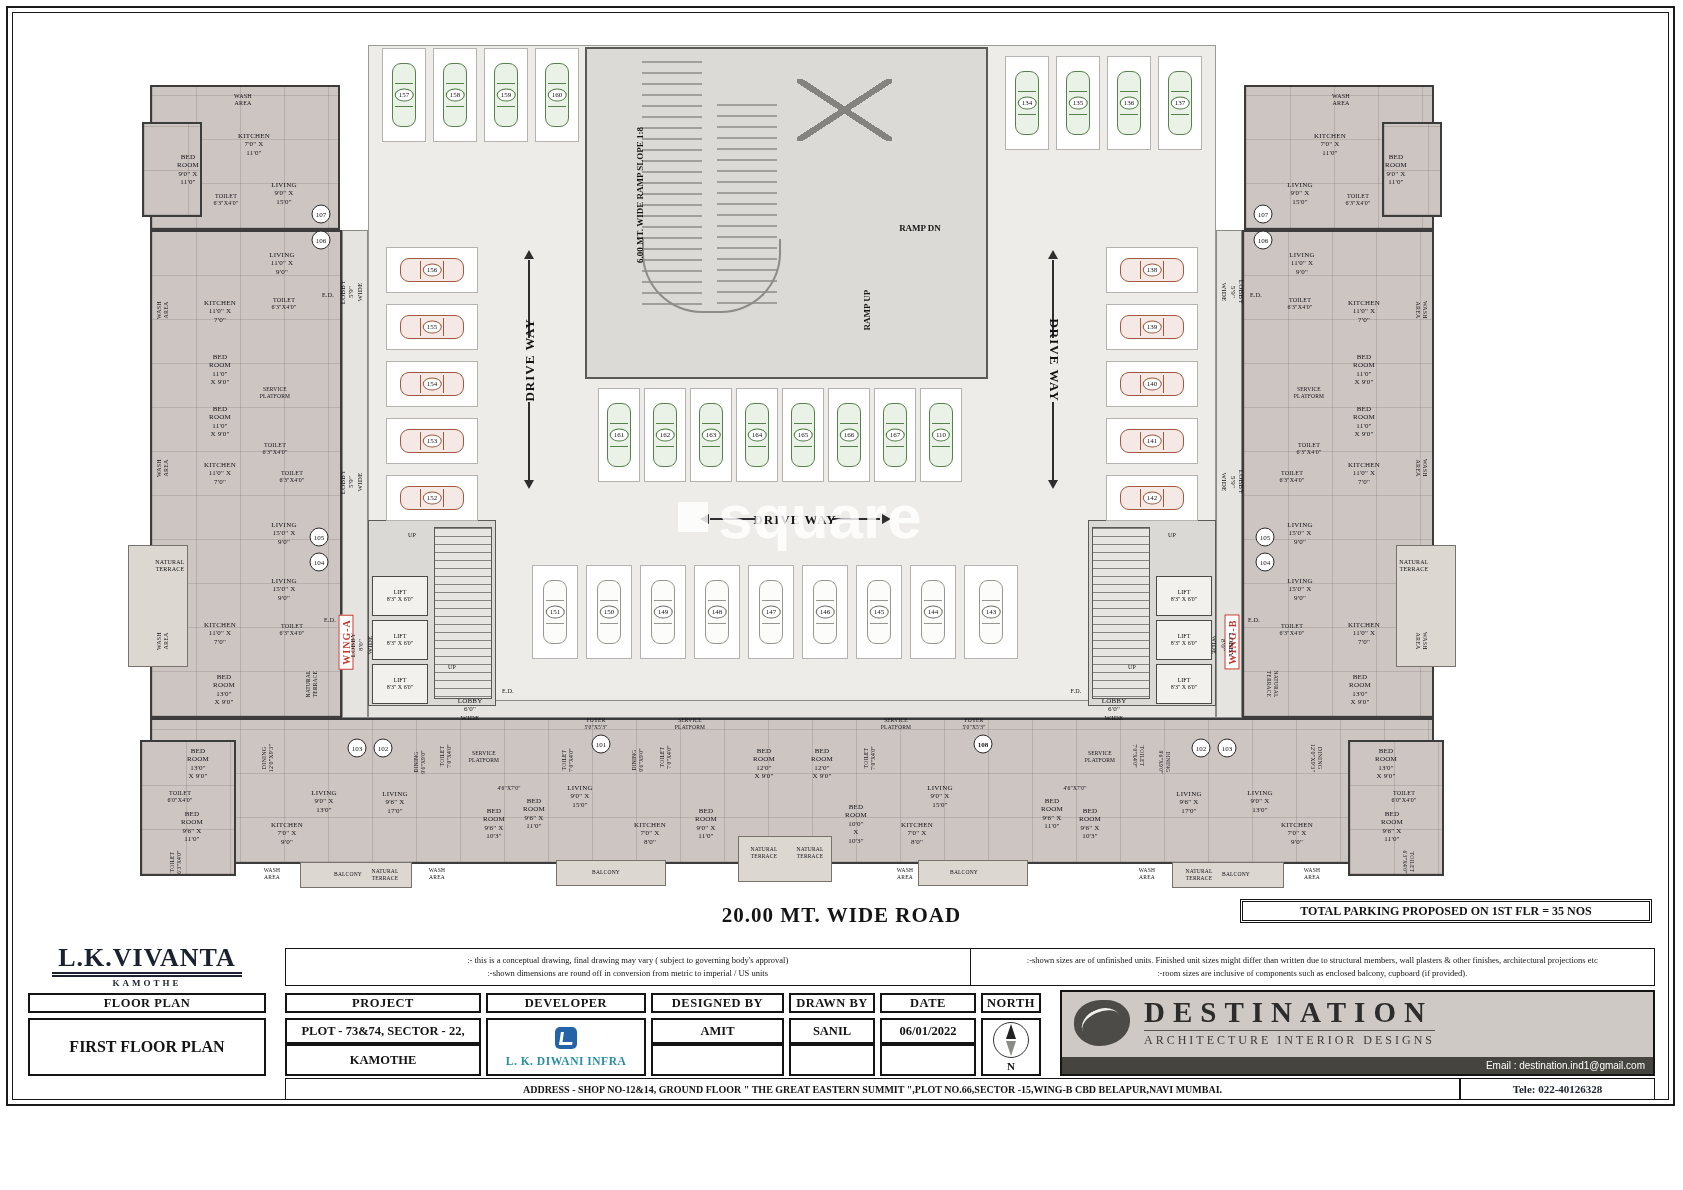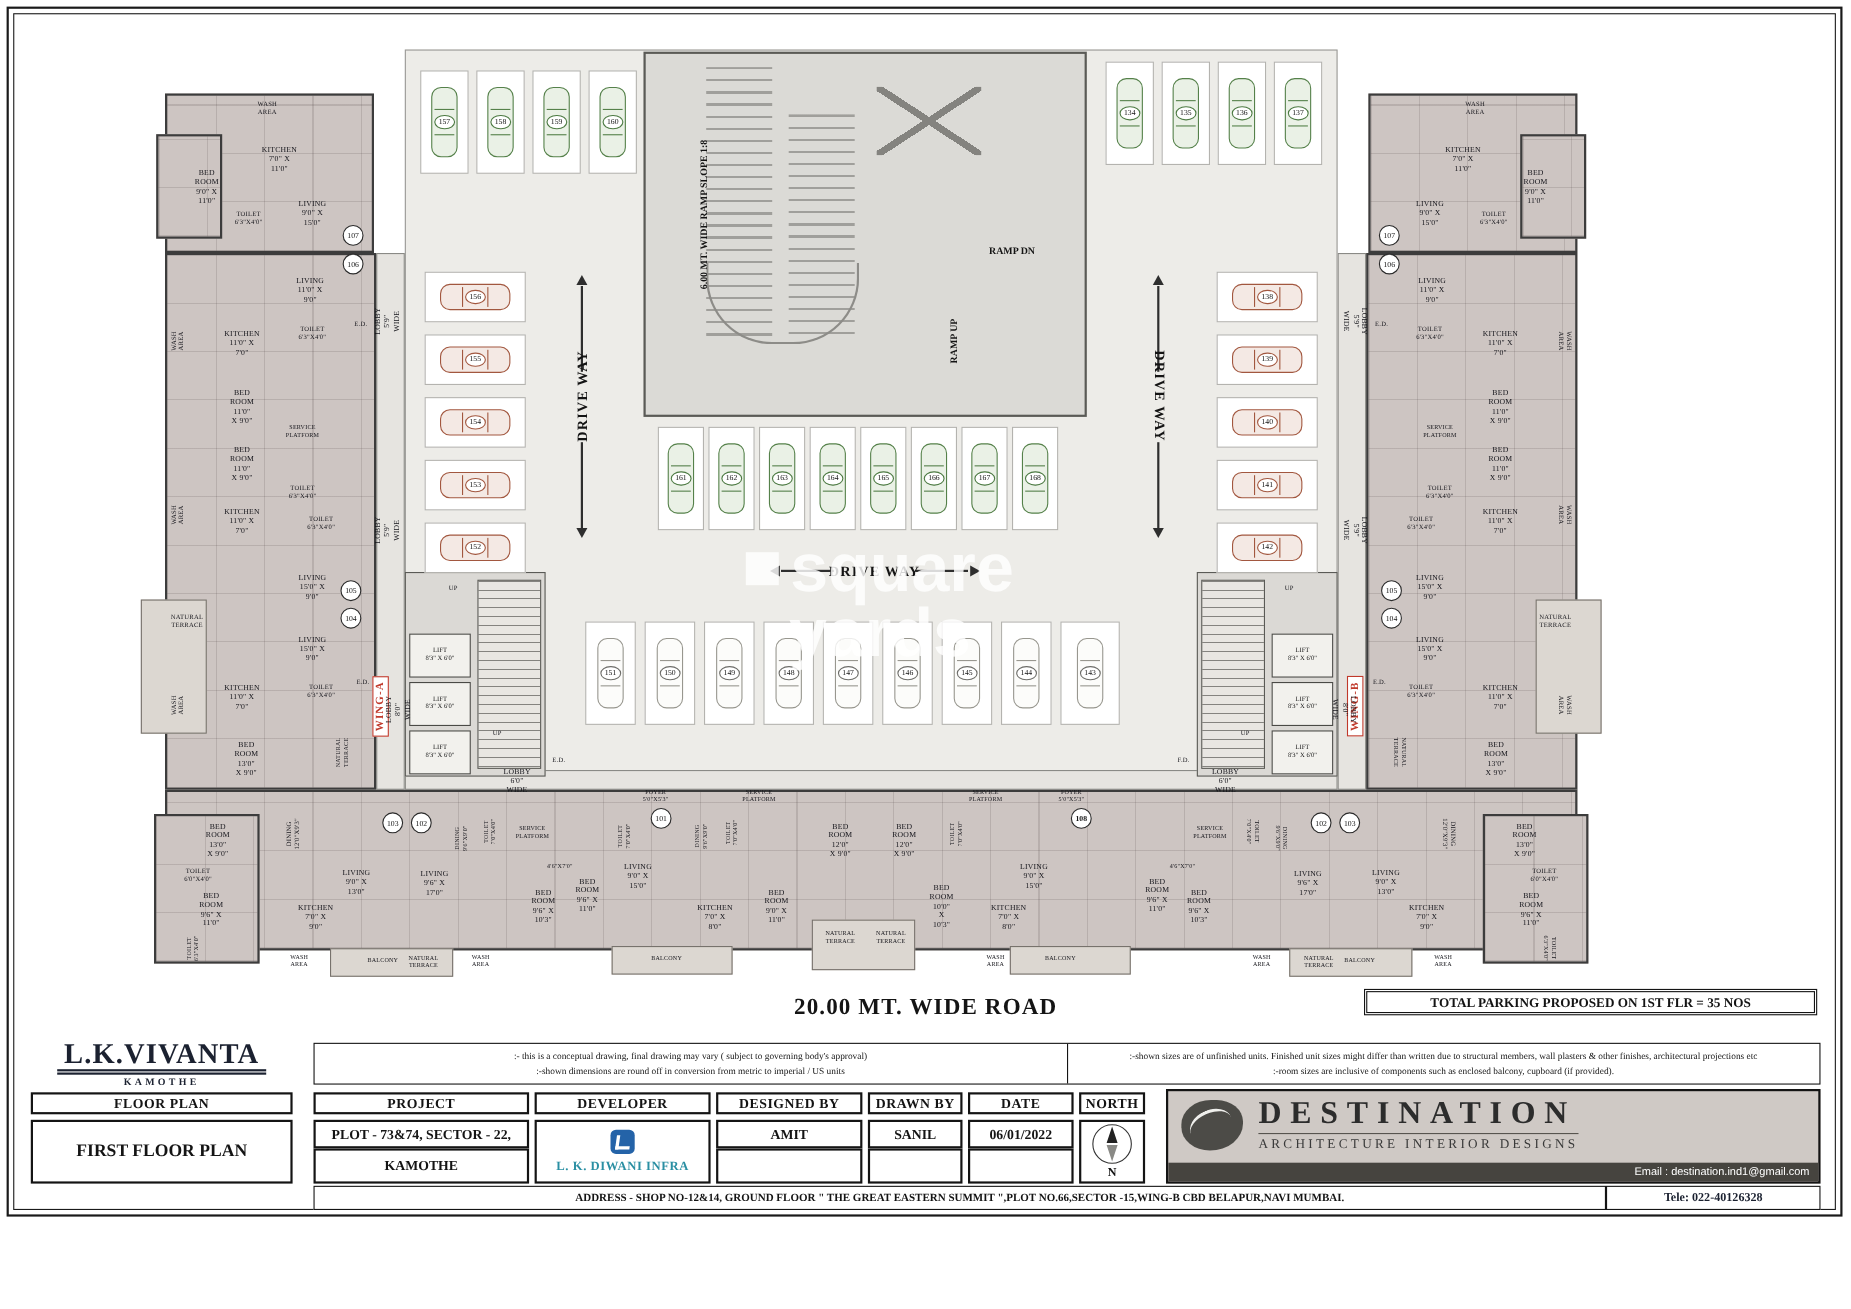--- a/index.html
+++ b/index.html
@@ -159,21 +159,21 @@
   <div class="block" style="left:150px;top:718px;width:1284px;height:146px"></div>
   <div class="block" style="left:140px;top:740px;width:96px;height:136px"></div>
   <div class="block" style="left:1348px;top:740px;width:96px;height:136px"></div>
 
   <div class="terrace" style="left:300px;top:862px;width:112px;height:26px"></div>
   <div class="terrace" style="left:556px;top:860px;width:110px;height:26px"></div>
   <div class="terrace" style="left:918px;top:860px;width:110px;height:26px"></div>
   <div class="terrace" style="left:1172px;top:862px;width:112px;height:26px"></div>
   <div class="terrace" style="left:738px;top:836px;width:94px;height:46px"></div>
 
-  <div class="pgroup row green" style="left:382px;top:64px">
+  <div class="pgroup row green" style="left:382px;top:48px">
 
   <div class="stall v">
         <div class="car v"></div>
         <span class="pnum">157</span>
       </div>
       <div class="stall v">
         <div class="car v"></div>
         <span class="pnum">158</span>
       </div>
       <div class="stall v">
@@ -275,21 +275,21 @@
       <div class="stall v" style="width:42px">
         <div class="car v"></div>
         <span class="pnum">166</span>
       </div>
       <div class="stall v" style="width:42px">
         <div class="car v"></div>
         <span class="pnum">167</span>
       </div>
       <div class="stall v" style="width:42px">
         <div class="car v"></div>
-        <span class="pnum">168</span>
+        <span class="pnum">110</span>
       </div>
     </div>
   <div class="pgroup row plain" style="left:532px;top:565px;gap:8px">
 
   <div class="stall v" style="width:46px">
         <div class="car v"></div>
         <span class="pnum">151</span>
       </div>
       <div class="stall v" style="width:46px">
         <div class="car v"></div>
@@ -343,23 +343,20 @@
   <div class="hbar" style="left:832px;top:518px;width:48px"></div>
   <div class="tri right" style="left:882px;top:514px"></div>
 
   <div class="winglab" style="left:346px;top:642px">WING-A</div>
   <div class="winglab" style="left:1232px;top:642px">WING-B</div>
 
   <div class="watermark">
     <div class="wm-line">
         <span class="wm-sq"></span>
         <span>square</span>
-      </div>
-    <div class="wm-line">
-        <span>yards</span>
       </div>
   </div>
 
   <div class="abs" style="left:0;top:0;width:0;height:0">
 
   <div class="lbl" style="left: 243px; top: 100px; font-size: 6px;">WASH AREA</div>
       <div class="lbl" style="left: 254px; top: 145px;">KITCHEN
 7'0" X 11'0"</div>
       <div class="lbl" style="left: 188px; top: 170px;">BED ROOM
 9'0" X 11'0"</div>

